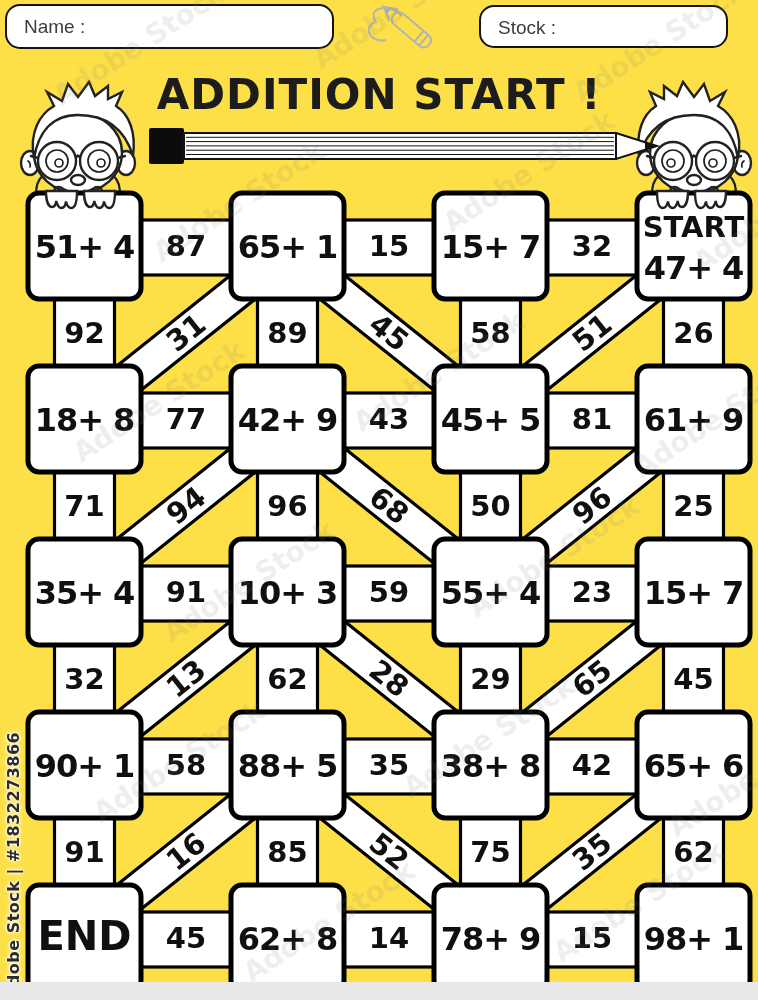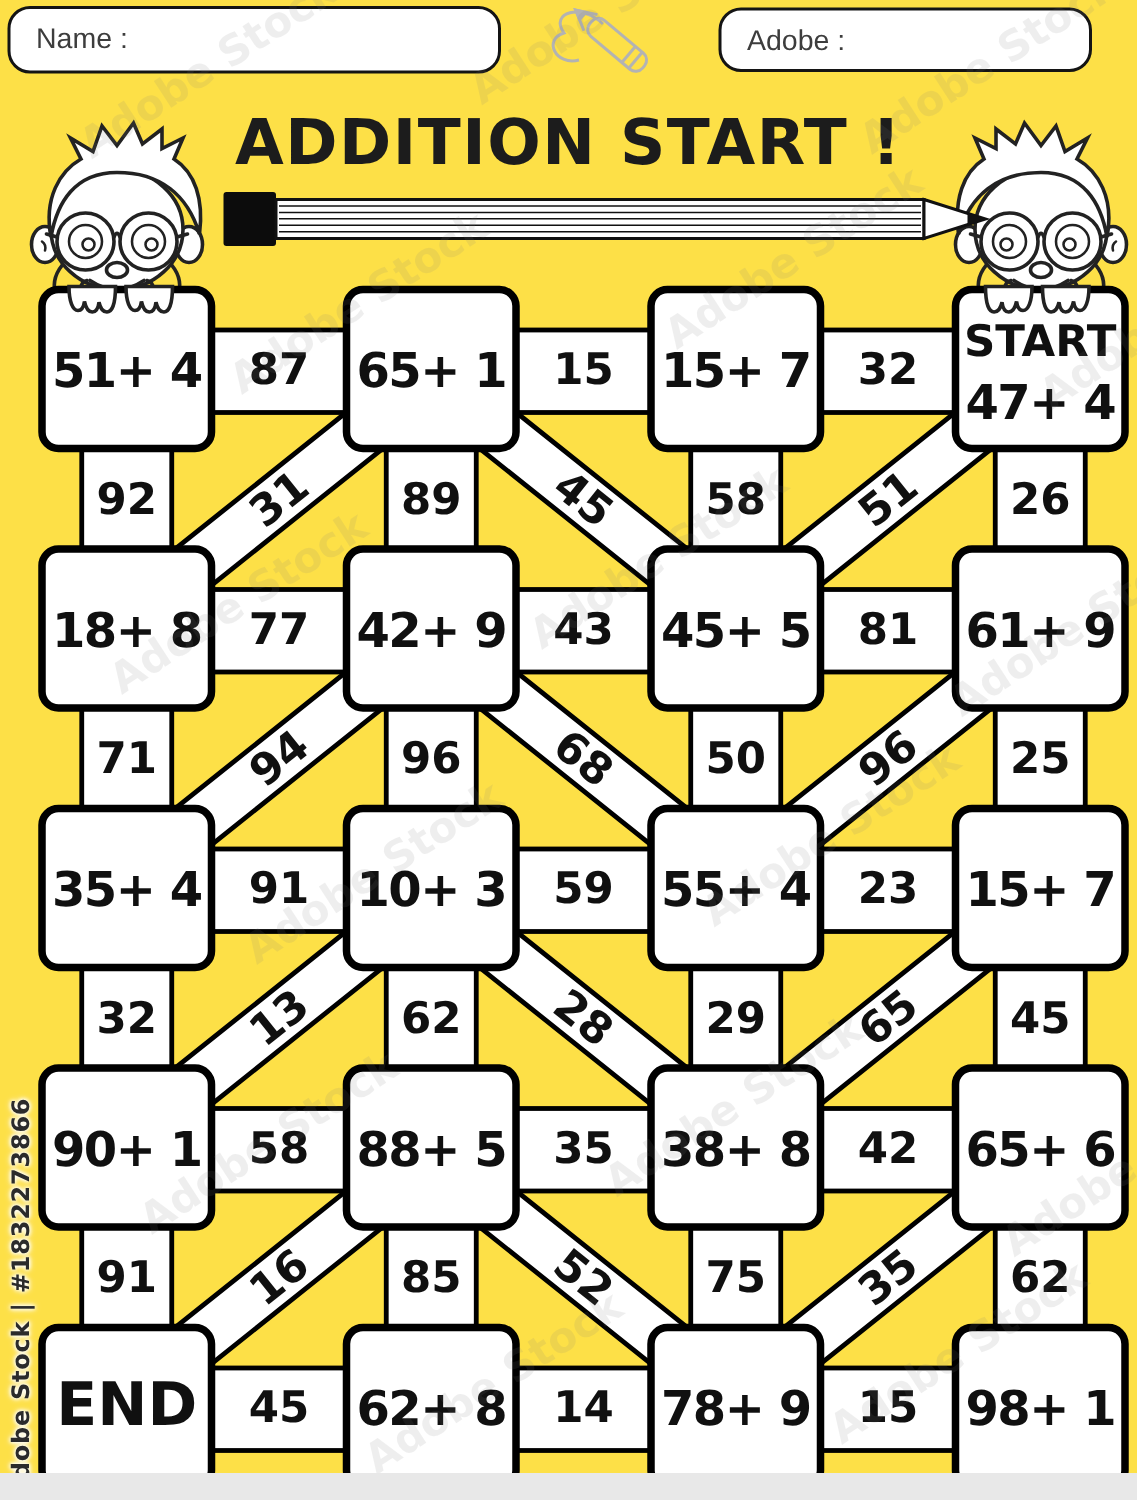--- a/index.html
+++ b/index.html
@@ -48,21 +48,21 @@
     <g stroke="#b3b3b3" fill="none" stroke-width="2" transform="rotate(40 52 30)">
       <rect x="30" y="22" width="46" height="14" rx="6"></rect>
       <line x1="63" y1="22" x2="63" y2="36"></line>
       <line x1="69" y1="22" x2="69" y2="36"></line>
       <path d="M30,22 L17,29 L30,36"></path>
       <path d="M17,29 l6,-3 v6 z" fill="#b3b3b3"></path>
     </g>
   </svg>
 
   <div id="date-field" class="field">
-    <span class="field-label">Adobe :</span>
+    <span class="field-label">Stock :</span>
   </div>
 
   <div id="title">ADDITION START !</div>
 
   <svg id="maze-svg" viewBox="0 0 758 1000">
 
     <g id="boy-body">
       <path class="ln" d="M44,174 C37,181 35,189 37,196"></path>
       <path class="ln" d="M112,174 C119,181 121,189 119,196"></path>
       <ellipse class="lnf" cx="30" cy="163" rx="9" ry="12"></ellipse>

